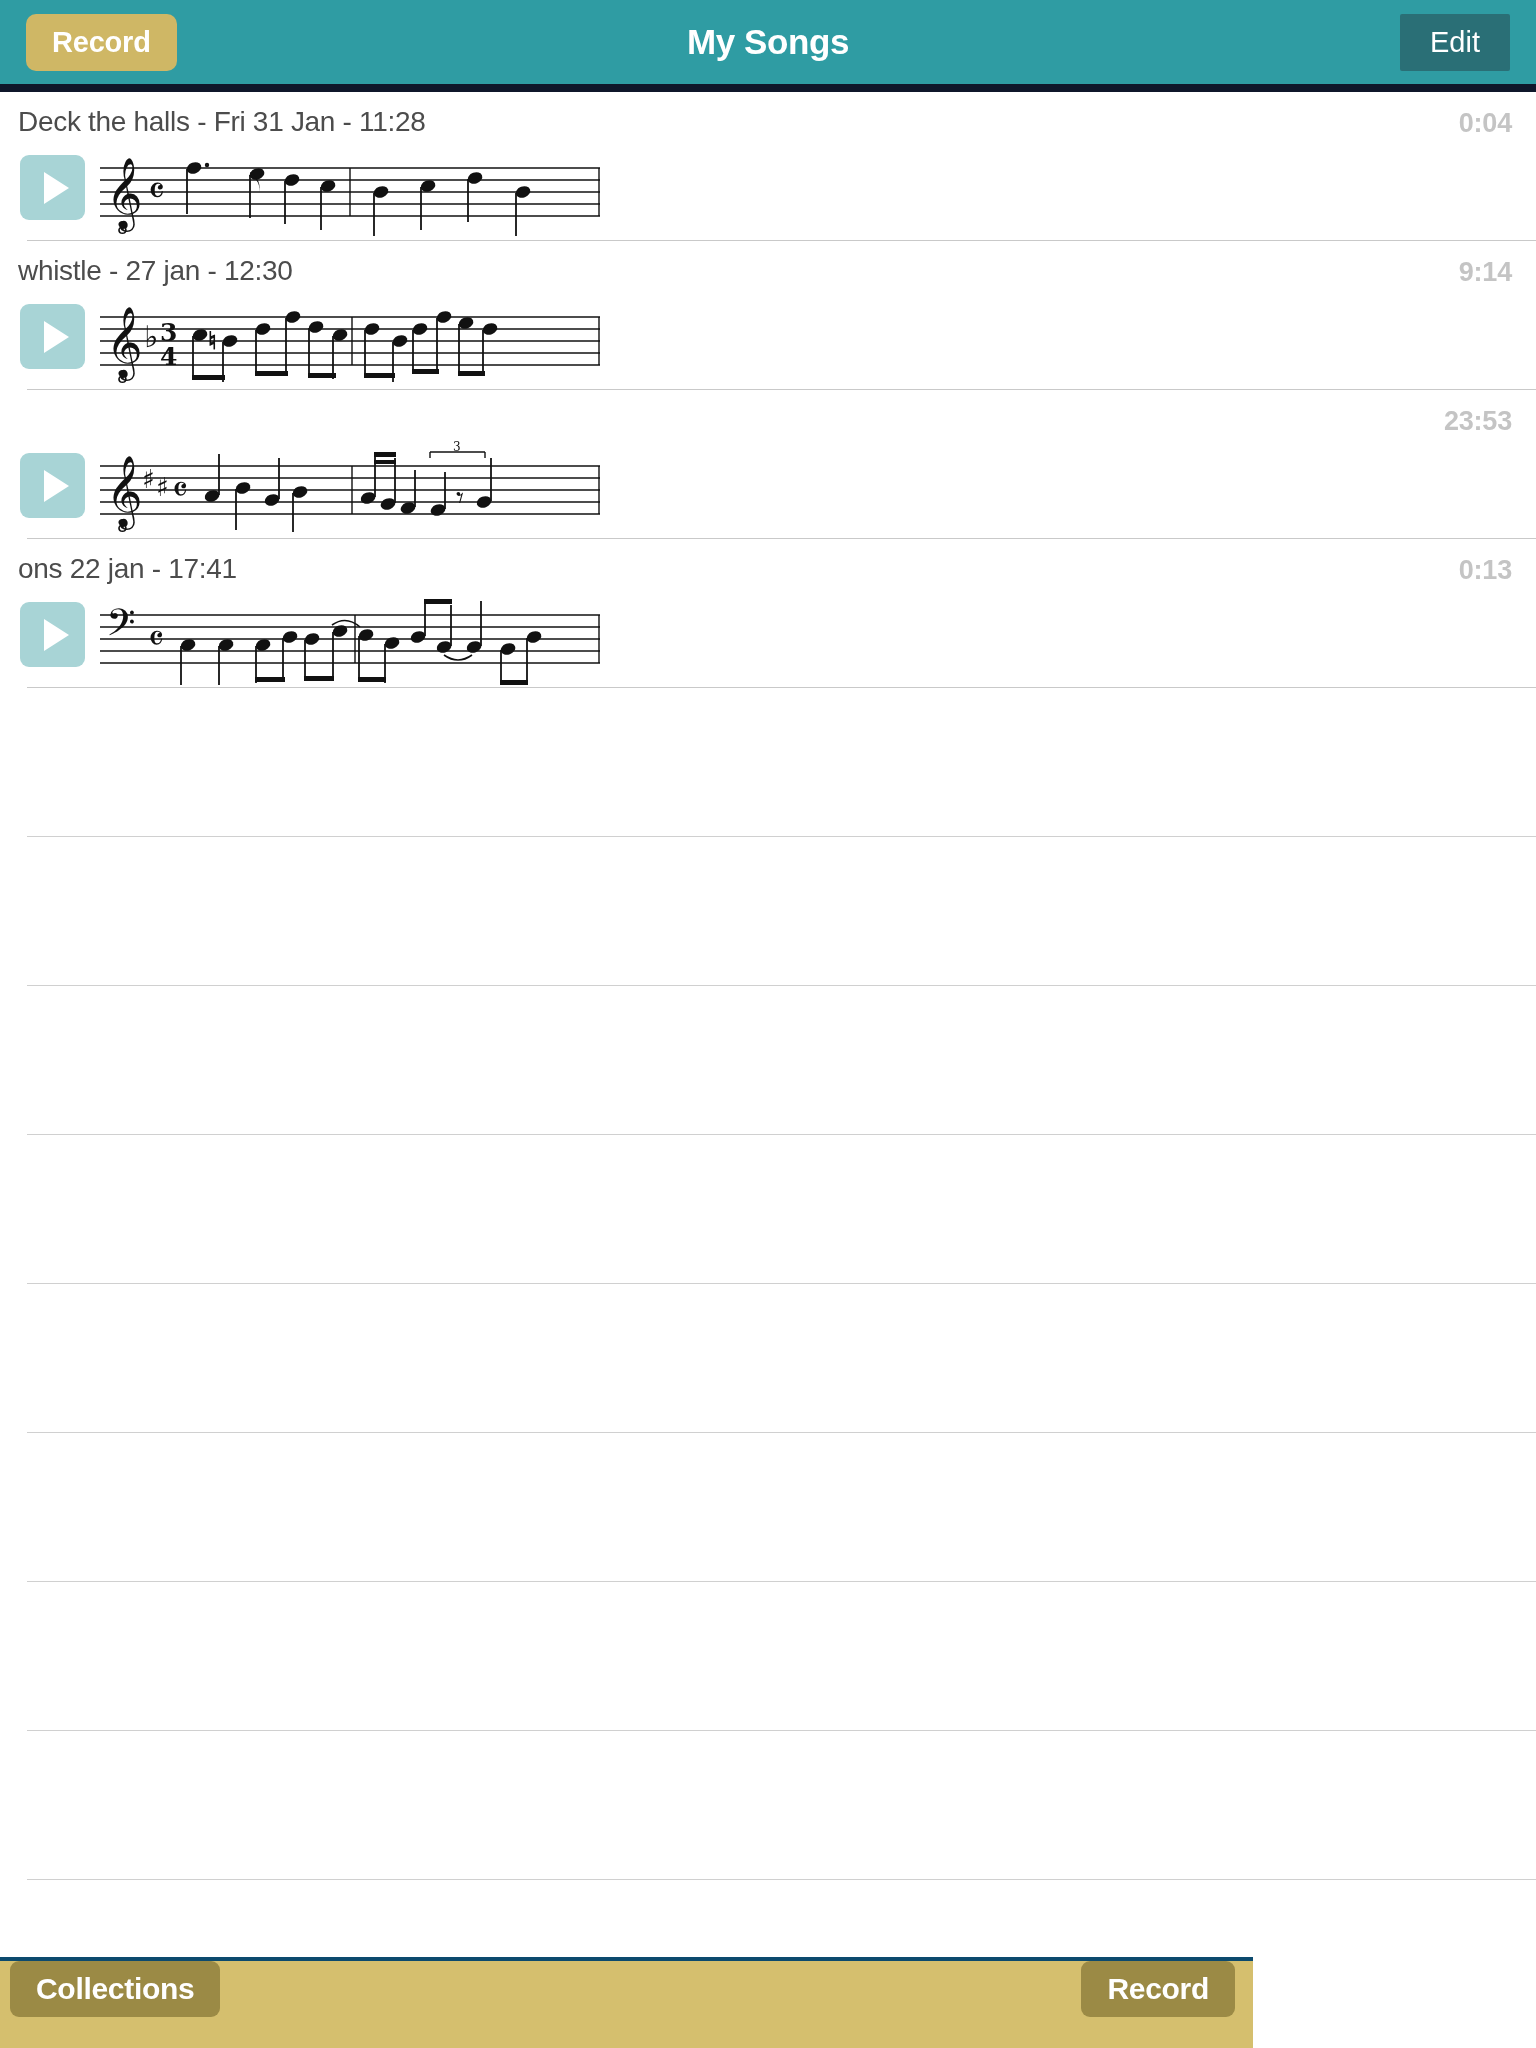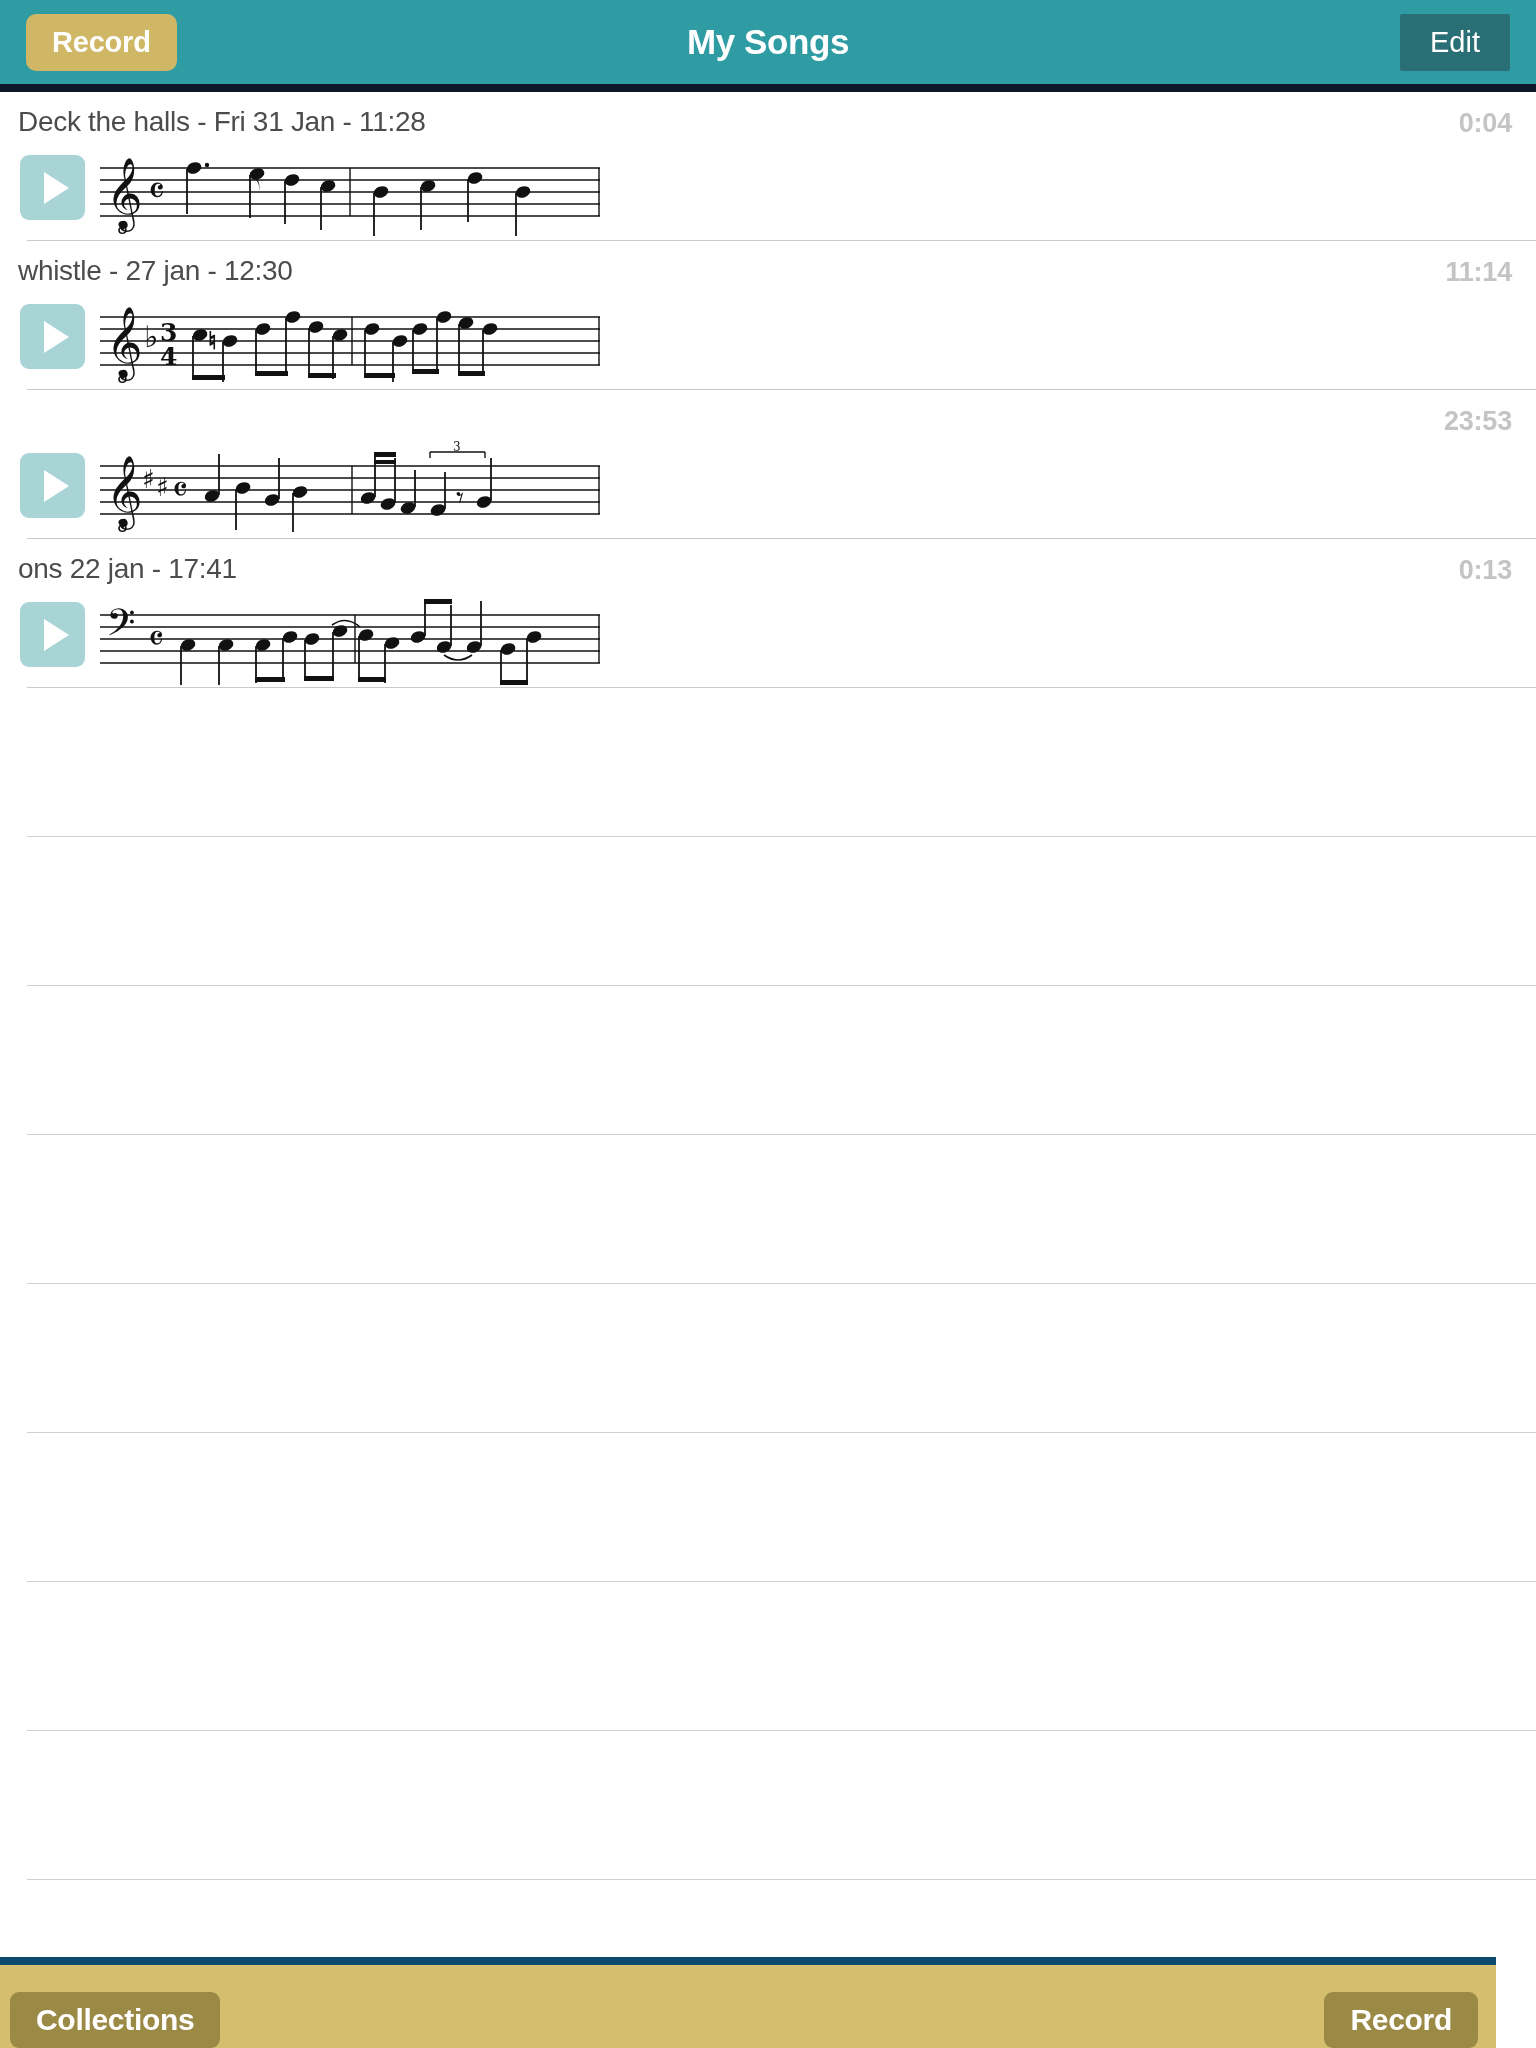--- a/index.html
+++ b/index.html
@@ -150,27 +150,27 @@
     bottom: 0;
     height: 1px;
     background: #d0d0d0;
   }
 
   
   #bottombar {
     position: absolute;
     left: 0;
     bottom: 0;
-    width: 1496px;
+    width: 1253px;
     height: 91px;
     background: #d5bf6e;
-    border-top: 8px solid #0c4a6e;
+    border-top: 4px solid #0c4a6e;
     box-sizing: border-box;
     display: flex;
-    align-items: flex-end;
+    align-items: flex-start;
     justify-content: space-between;
   }
   .bottom-btn {
     background: #9b8a45;
     color: #ffffff;
     border: none;
     border-radius: 9px;
     font-family: "Liberation Sans", sans-serif;
     font-size: 30px;
     font-weight: bold;
@@ -238,21 +238,21 @@
         <line x1="368" y1="41" x2="368" y2="84" stroke-width="1.8"></line>
         <ellipse cx="423" cy="54" rx="7.5" ry="5.5" transform="rotate(-20 423 54)" stroke="none"></ellipse>
         <line x1="416" y1="55" x2="416" y2="98" stroke-width="1.8"></line>
       </g>
     </svg>
     <div class="row-sep"></div>
   </div>
 
   <div class="song-row">
     <div class="song-title">whistle - 27 jan - 12:30</div>
-    <div class="song-duration">11:14</div>
+    <div class="song-duration">9:14</div>
     <div class="play-button">
       <div class="tri"></div>
     </div>
     <svg class="score" viewBox="0 0 510 100">
       <g stroke="#111" stroke-width="1.4">
         <line x1="0" y1="30" x2="500" y2="30"></line>
         <line x1="0" y1="42" x2="500" y2="42"></line>
         <line x1="0" y1="54" x2="500" y2="54"></line>
         <line x1="0" y1="66" x2="500" y2="66"></line>
         <line x1="0" y1="78" x2="500" y2="78"></line>

